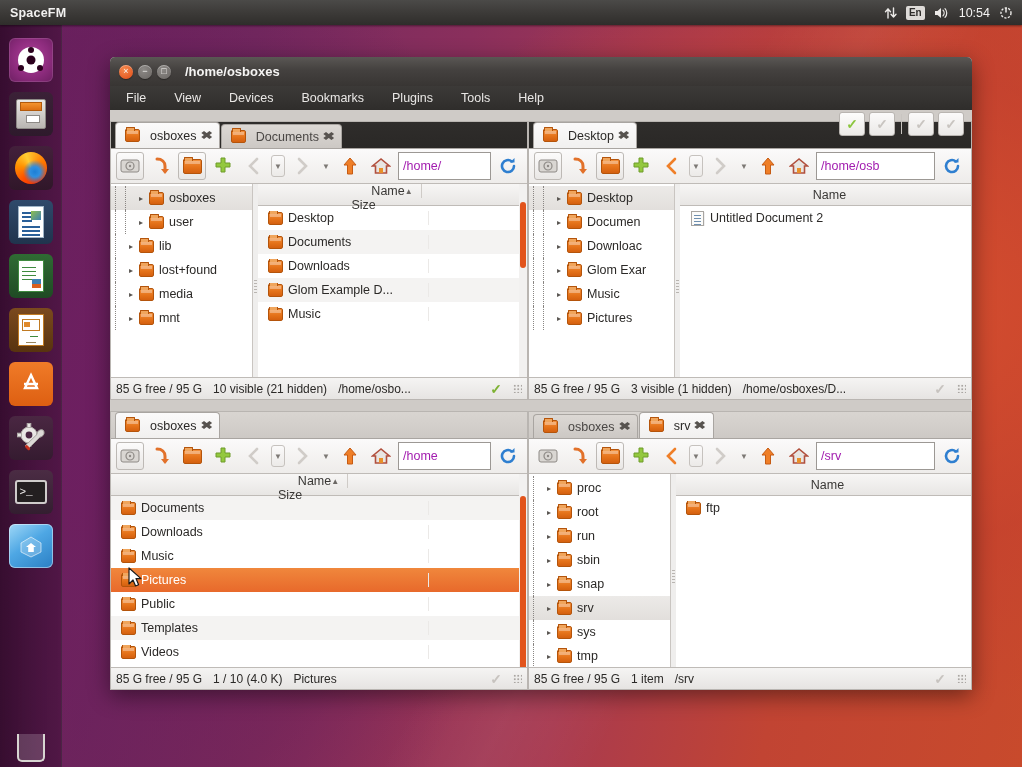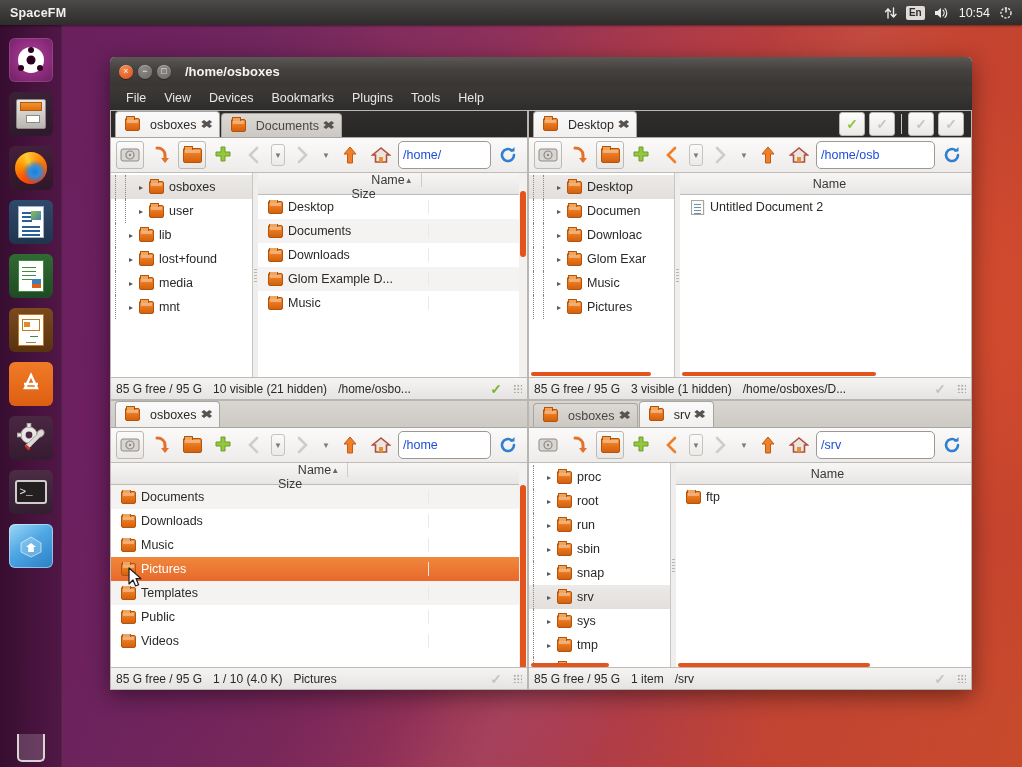--- a/index.html
+++ b/index.html
@@ -114,31 +114,31 @@
          box-shadow:inset 0 1px 0 rgba(255,255,255,.35), 0 1px 1px rgba(0,0,0,.35);}
   .wbtn.close{ background:radial-gradient(circle at 38% 32%, #f58a4e, #df4a15); }
   .wbtn.min{ background:radial-gradient(circle at 38% 32%, #8d8a87, #6a6663); }
   .wbtn.max{ background:radial-gradient(circle at 38% 32%, #8d8a87, #6a6663); }
   .wbtn span{ position:absolute; inset:0; display:flex;align-items:center;justify-content:center;
               font-size:9px; color:#f6f4f2; line-height:1; }
   #wintitle{ margin-left:9px; font-weight:bold; font-size:13px; }
 
   #menubar{
     height:24px; background:linear-gradient(180deg,#3c3a38 0%,#2f2d2b 100%);
-    display:flex; align-items:center; padding-left:8px; gap:2px; color:#e9e7e5;
+    display:flex; align-items:center; padding-left:8px; gap:12px; color:#e9e7e5;
   }
   .menu-item{ padding:2px 8px; font-size:12.5px; border-radius:2px; }
 
   
   #panels{
     position:absolute; left:0; top:53px; width:862px; height:580px;
     display:grid; grid-template-columns:418px 444px; grid-template-rows:290px 290px;
     background:#cfcbc7;
   }
-  .panel{ position:relative; overflow:hidden; background:#f3f2f1; border:1px solid #b9b5b1; }
+  .panel{ position:relative; overflow:hidden; background:#f3f2f1; border:1px solid #b9b5b1;margin-top:11px; }
 
   
   .tabstrip{
     height:27px; background:linear-gradient(180deg,#2f2d2b 0%,#2a2826 100%);
     display:flex; align-items:flex-end; padding-left:4px; gap:1px;
     border-bottom:1px solid #a9a5a1;
   }
   .tabstrip.light{ background:linear-gradient(180deg,#d9d5d1 0%,#cdc9c5 100%); }
   .tab{
     height:24px; display:flex; align-items:center; gap:5px; padding:0 8px 0 7px;
@@ -156,22 +156,22 @@
   
   .toolbar{
     height:35px; display:flex; align-items:center; gap:3px; padding:0 5px;
     background:linear-gradient(180deg,#fbfafa 0%,#eeecea 100%);
     border-bottom:1px solid #bfbbb7;
   }
   .tbtn{ width:28px;height:28px; display:flex;align-items:center;justify-content:center; border-radius:3px; }
   .tbtn.framed{ border:1px solid #bdb9b5; background:linear-gradient(180deg,#fcfbfb,#e9e7e5); }
   .pathbox{
     flex:1; min-width:20px; height:28px; background:#fff; border:1px solid #9c9894;
-    border-radius:5px; display:flex; align-items:center; padding:0 4px;
-    font-size:12.5px; color:#1d4ed8; overflow:hidden; white-space:nowrap;
+    border-radius:0; display:flex; align-items:center; padding:0 4px;
+    font-size:12.5px; color:#a21caf; overflow:hidden; white-space:nowrap;
   }
   .caret{ width:14px;height:22px; display:flex;align-items:center;justify-content:center;
           font-size:8px;color:#7d7975; }
   .caret.framed{ border:1px solid #c6c2be; background:linear-gradient(180deg,#fbfafa,#eceae8); border-radius:3px; }
 
   
   .pbody{ display:flex; position:relative; background:#fff; }
   .tree{
     background:#fff; border-right:1px solid #c9c5c1; position:relative;
     overflow:hidden; padding-top:2px;
@@ -822,31 +822,31 @@
               </span>
               <span class="sz"></span>
             </div>
           <div class="lrow sel gridline">
               <span class="nm">
                 <span class="folder"></span>
                 <span>Pictures</span>
               </span>
               <span class="sz"></span>
             </div>
+          <div class="lrow gridline">
+              <span class="nm">
+                <span class="folder"></span>
+                <span>Public</span>
+              </span>
+              <span class="sz"></span>
+            </div>
           <div class="lrow alt gridline">
               <span class="nm">
                 <span class="folder"></span>
                 <span>Templates</span>
-              </span>
-              <span class="sz"></span>
-            </div>
-          <div class="lrow gridline">
-              <span class="nm">
-                <span class="folder"></span>
-                <span>Public</span>
               </span>
               <span class="sz"></span>
             </div>
           <div class="lrow gridline">
               <span class="nm">
                 <span class="folder"></span>
                 <span>Videos</span>
               </span>
               <span class="sz"></span>
             </div>

